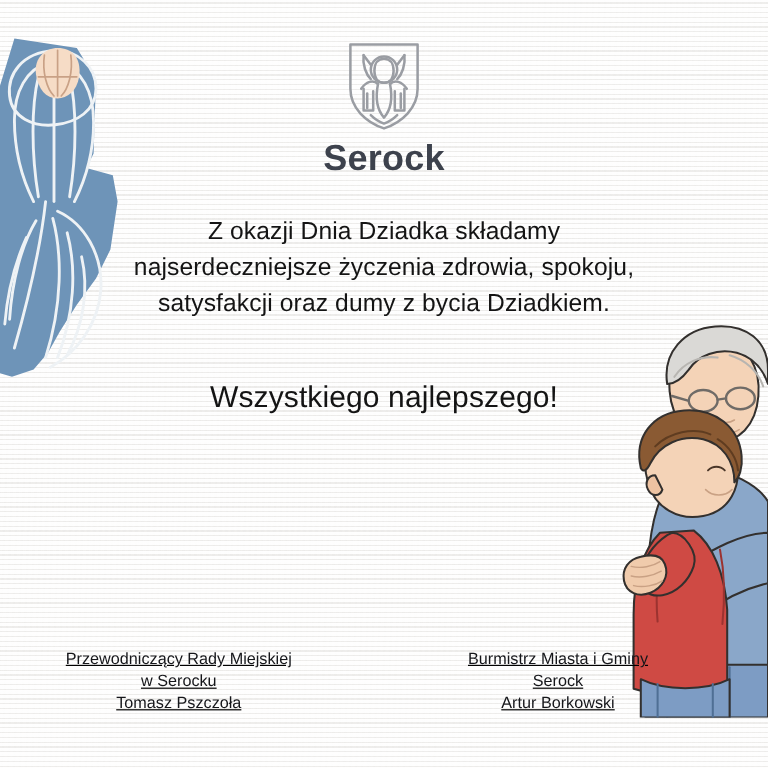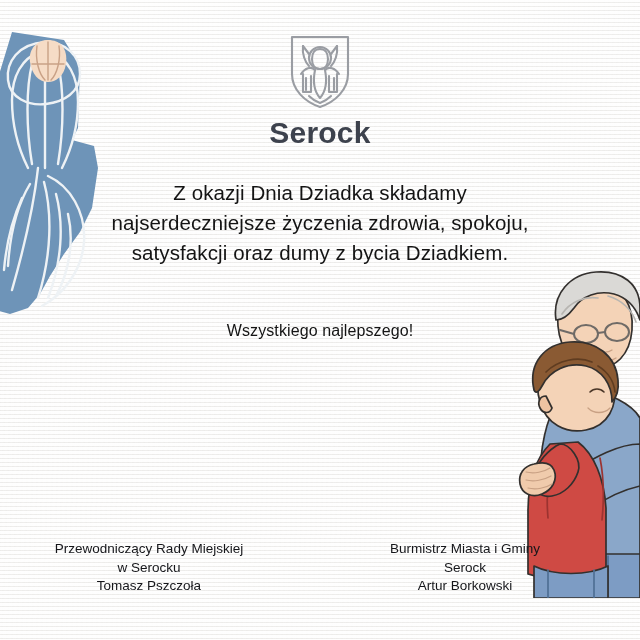--- a/index.html
+++ b/index.html
@@ -90,32 +90,33 @@
   }
   .para {
     font-size: 20.5px;
     line-height: 30px;
     letter-spacing: 0.1px;
     white-space: pre-line;
   }
   #para-2 { margin-top: 30px; }
   #closing {
     margin-top: 48px;
-    font-size: 16px;
+    font-size: 25px;
     line-height: 30px;
     letter-spacing: 0.1px;
   }
 
   
   #signatures {
     position: absolute;
     top: 540px;
     left: 0;
     width: 640px;
     display: flex;
+    text-decoration: underline;
   }
   .sig {
     flex: 1 1 0;
     text-align: center;
     font-size: 13.5px;
     line-height: 18.5px;
     color: #15161a;
     white-space: pre-line;
   }
   #sig-left  { padding-right: 18px; }

